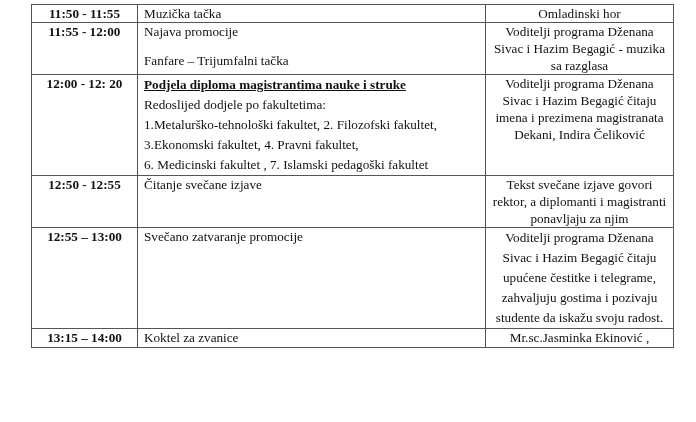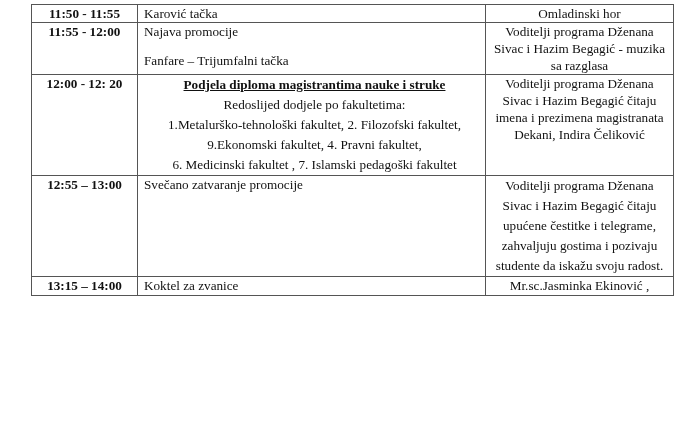--- a/index.html
+++ b/index.html
@@ -11,40 +11,40 @@
       font-size: 13.2px; line-height: 17px;
     }
     table.schedule td {
       border: 1.5px solid #555; vertical-align: top; padding: 0;
     }
     td.time { width: 105px; text-align: center; font-weight: bold; padding-top: 1px; }
     td.activity { width: 341px; padding-left: 6px !important; padding-top: 1px; }
     td.resp { text-align: center; padding-top: 1px; }
     .line { display: block; }
     .u { text-decoration: underline; font-weight: bold; }
-    .lh-big .line { line-height: 20px; text-align: center; }
+    .lh-big .line { line-height: 20px; }
     .gap { height: 12px; display: block; }
     tr.r1 td { height: 17px; }
     tr.r2 td { height: 45px; }
     tr.r3 td { height: 100px; }
     tr.r4 td { height: 56px; }
     tr.r5 td { height: 46px; }
     tr.r6 td { height: 98px; }
     tr.r7 td { height: 18px; }
     tr.r8 td { height: 18px; }
   </style>
 </head>
 <body>
 
 <table class="schedule">
   <tbody>
     <tr class="r1">
       <td class="time">11:50 - 11:55</td>
       <td class="activity">
-        <span class="line">Karović tačka</span>
+        <span class="line">Muzička tačka</span>
       </td>
       <td class="resp">
         <span class="line">Omladinski hor</span>
       </td>
     </tr>
     <tr class="r2">
       <td class="time">11:55 - 12:00</td>
       <td class="activity">
         <span class="line">Najava promocije</span>
         <span class="gap"></span>
@@ -55,28 +55,39 @@
         <span class="line">Sivac i Hazim Begagić - muzika</span>
         <span class="line">sa razglasa</span>
       </td>
     </tr>
     <tr class="r3">
       <td class="time">12:00 - 12: 20</td>
       <td class="activity lh-big">
         <span class="line u">Podjela diploma magistrantima nauke i struke</span>
         <span class="line">Redoslijed dodjele po fakultetima:</span>
         <span class="line">1.Metalurško-tehnološki fakultet, 2. Filozofski fakultet,</span>
-        <span class="line">9.Ekonomski fakultet, 4. Pravni fakultet,</span>
+        <span class="line">3.Ekonomski fakultet, 4. Pravni fakultet,</span>
         <span class="line">6. Medicinski fakultet , 7. Islamski pedagoški fakultet</span>
       </td>
       <td class="resp">
         <span class="line">Voditelji programa Dženana</span>
         <span class="line">Sivac i Hazim Begagić čitaju</span>
         <span class="line">imena i prezimena magistranata</span>
         <span class="line">Dekani, Indira Čeliković</span>
+      </td>
+    </tr>
+    <tr class="r5">
+      <td class="time">12:50 - 12:55</td>
+      <td class="activity">
+        <span class="line">Čitanje svečane izjave</span>
+      </td>
+      <td class="resp">
+        <span class="line">Tekst svečane izjave govori</span>
+        <span class="line">rektor, a diplomanti i magistranti</span>
+        <span class="line">ponavljaju za njim</span>
       </td>
     </tr>
     <tr class="r6">
       <td class="time">12:55 – 13:00</td>
       <td class="activity">
         <span class="line">Svečano zatvaranje promocije</span>
       </td>
       <td class="resp lh-big">
         <span class="line">Voditelji programa Dženana</span>
         <span class="line">Sivac i Hazim Begagić čitaju</span>

